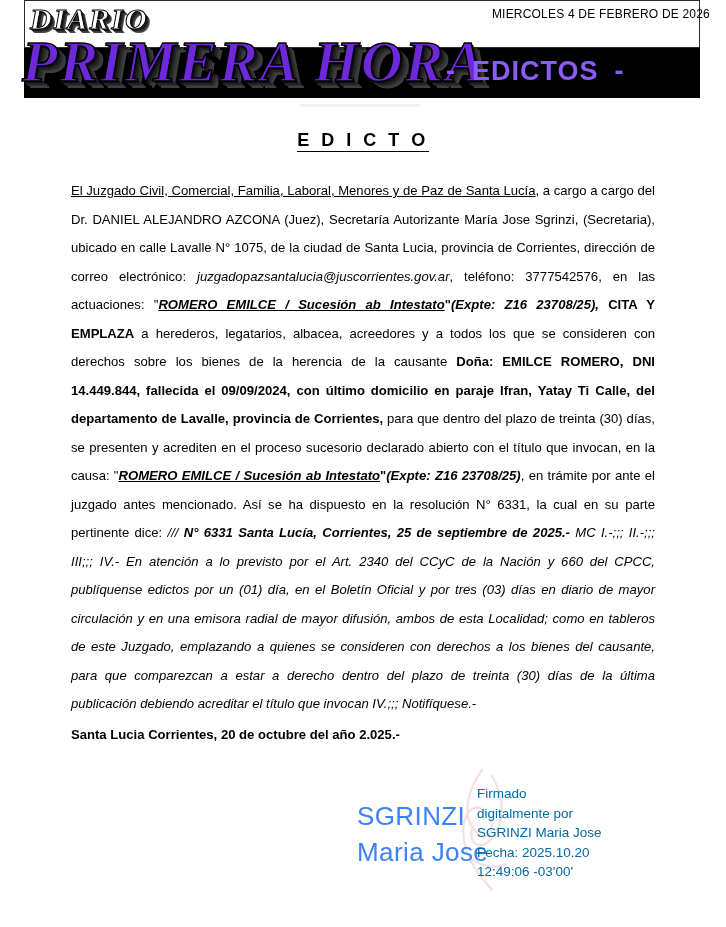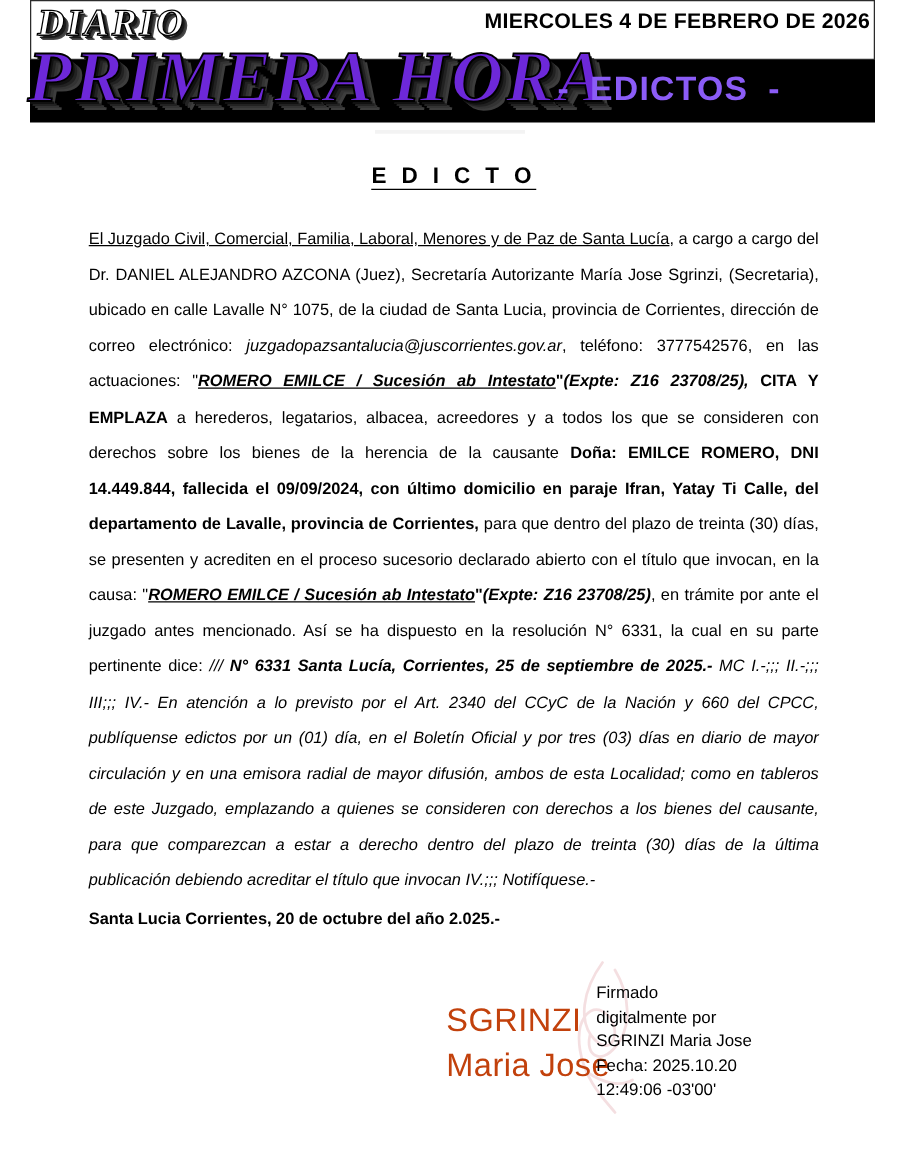--- a/index.html
+++ b/index.html
@@ -83,24 +83,24 @@
        2px 2px 0 #111,
        4px 4px 0 #222,
        6px 5px 0 #333,
        8px 7px 0 #3d3d3d;
     white-space: nowrap;
     z-index: 6;
   }
 
   .date-box {
     position: absolute;
-    right: 30px;
+    right: 16px;
     top: 7px;
-    font-size: 17px;
-    font-weight: bold;
+    font-size: 12px;
+    font-weight: normal;
     letter-spacing: 0.2px;
     white-space: nowrap;
     z-index: 7;
   }
 
   .edictos {
     position: absolute;
     left: 430px;
     top: 56px;
     color: #8b5cf6;
@@ -187,33 +187,33 @@
     opacity: 0.45;
     z-index: 1;
   }
 
   .sig-name {
     position: absolute;
     left: 357px;
     top: 38px;
     font-size: 26px;
     line-height: 36px;
-    color: #c2410c;
+    color: #3b82f6;
     letter-spacing: 0.4px;
     white-space: nowrap;
     z-index: 3;
   }
 
   .sig-meta {
     position: absolute;
     left: 477px;
     top: 24px;
     font-size: 13.5px;
     line-height: 19.5px;
-    color: #000000;
+    color: #0369a1;
     white-space: nowrap;
     z-index: 3;
   }
 </style>
 </head>
 <body>
 
 <div class="masthead">
   <div class="black-bar"></div>
   <div class="head-frame"></div>

